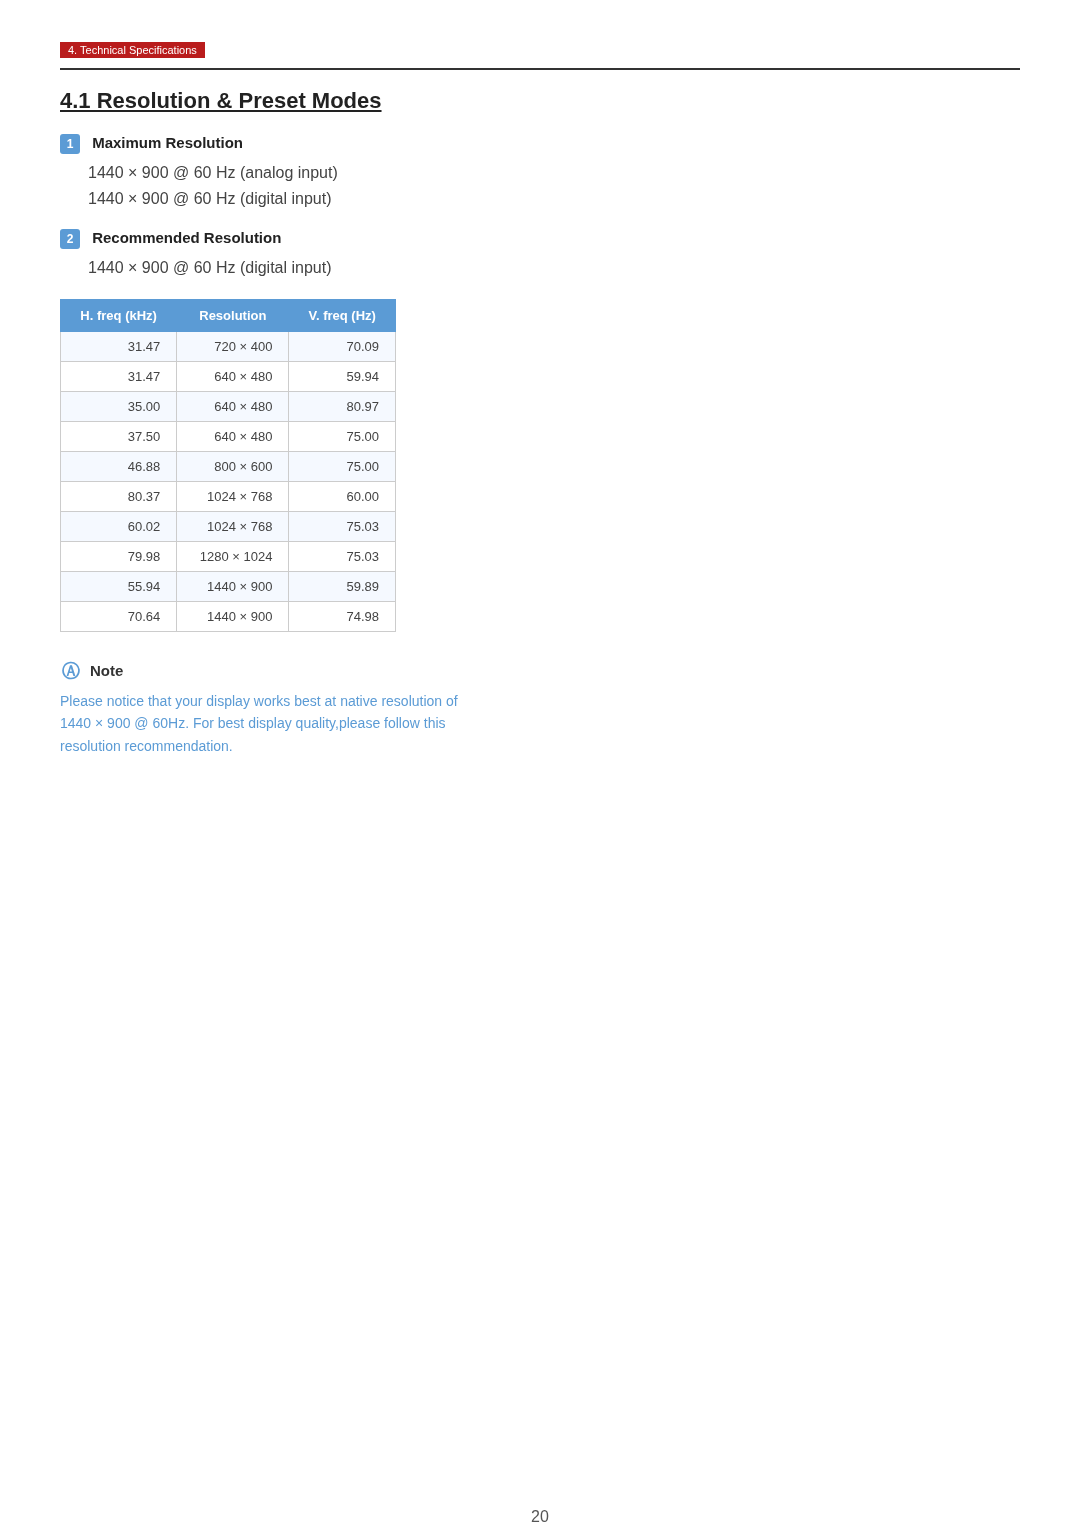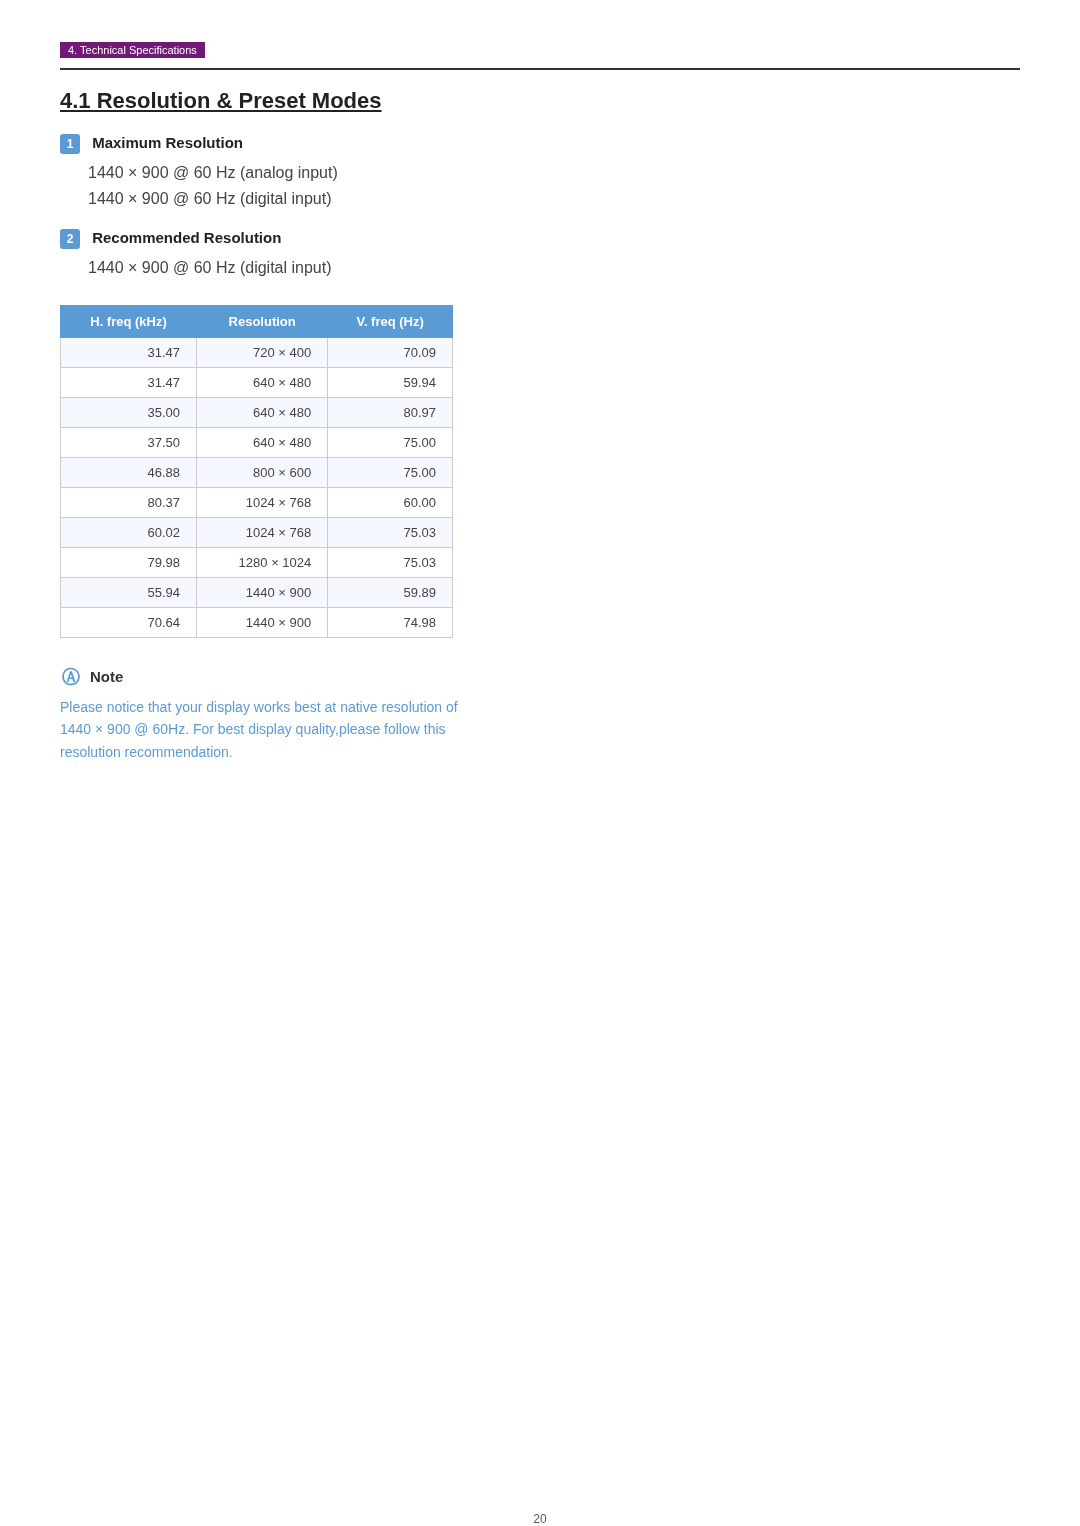--- a/index.html
+++ b/index.html
@@ -9,21 +9,21 @@
       font-family: Arial, Helvetica, sans-serif;
       font-size: 15px;
       color: #333;
       padding: 40px 60px;
       max-width: 1080px;
       min-height: 1526px;
     }
 
     .breadcrumb-bar {
       display: inline-block;
-      background: #701a75;
+      background: #b91c1c;
       color: #fff;
       font-size: 11px;
       padding: 2px 8px;
       margin-bottom: 10px;
     }
 
     .section-divider {
       border: none;
       border-top: 2px solid #333;
       margin-bottom: 18px;
@@ -64,24 +64,24 @@
     }
 
     .sub-text {
       font-size: 16px;
       color: #444;
       margin-left: 28px;
       line-height: 1.6;
     }
 
     .table-container {
-      margin-top: 24px;
+      margin-top: 18px;
       margin-bottom: 28px;
       border-collapse: collapse;
-      width: 393px;
+      width: 336px;
     }
 
     .table-container thead tr th {
       background: #5b9bd5;
       color: #fff;
       font-size: 13px;
       font-weight: bold;
       padding: 8px 16px;
       text-align: center;
       border: 1px solid #5b9bd5;
@@ -132,21 +132,21 @@
       color: #5b9bd5;
       line-height: 1.6;
       max-width: 400px;
     }
 
     .page-number {
       position: absolute;
       bottom: 40px;
       left: 50%;
       transform: translateX(-50%);
-      font-size: 12px;
+      font-size: 16px;
       color: #555;
     }
 
     .page-wrapper {
       position: relative;
       min-height: 1526px;
     }
   </style>
 </head>
 <body>

